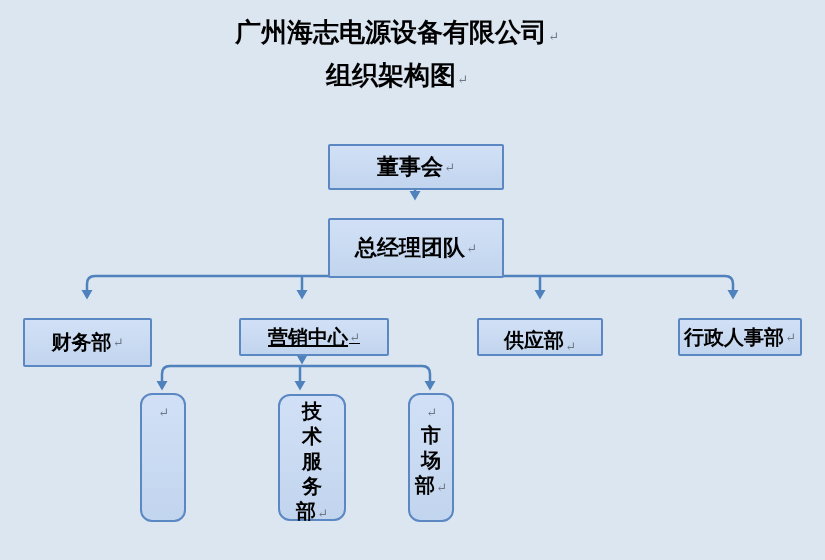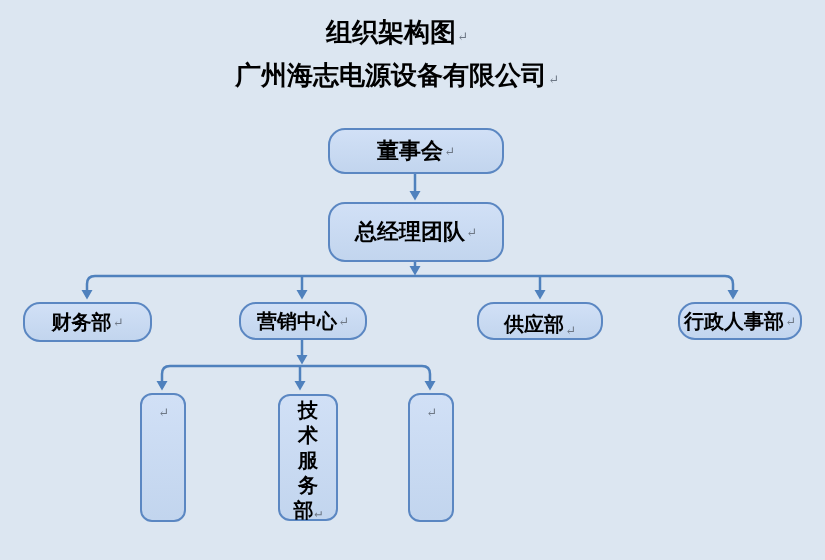--- a/index.html
+++ b/index.html
@@ -17,34 +17,34 @@
     text-align:center;font-size:26px;font-weight:bold;line-height:38px;
   }
   .node{
     position:absolute;box-sizing:border-box;
     background:linear-gradient(#d1e0f6,#c2d5ee);
     border:2.5px solid #5b87c2;
     font-weight:bold;
   }
   .hnode{
     display:flex;align-items:center;justify-content:center;
-    border-radius:17px;white-space:nowrap;
+    border-radius:2px;white-space:nowrap;margin-top:16px;
   }
   #n-board    {left:328px;top:128px;width:176px;height:46px;font-size:22px;}
   #n-gm       {left:328px;top:202px;width:176px;height:60px;font-size:22px;}
-  #n-finance  {left:23px; top:302px;width:129px;height:40px;font-size:20px;}
-  #n-marketing{left:239px;top:302px;width:128px;height:38px;font-size:20px;}
+  #n-finance  {left:23px; top:302px;width:129px;height:49px;font-size:20px;}
+  #n-marketing{left:239px;top:302px;width:150px;height:38px;font-size:20px;text-decoration:underline;}
   #n-supply   {left:477px;top:302px;width:126px;height:38px;font-size:20px;align-items:flex-end;}
   #n-adminhr  {left:678px;top:302px;width:124px;height:38px;font-size:20px;text-align:center;}
   .vnode{
     border-radius:12px;font-size:20px;line-height:25px;
     text-align:center;padding-top:3px;
   }
   #n-business{left:140px;top:393px;width:46px;height:129px;}
-  #n-tech    {left:278px;top:394px;width:60px;height:127px;font-family:Liberation Mono, monospace;}
+  #n-tech    {left:278px;top:394px;width:68px;height:127px;}
   #n-market  {left:408px;top:393px;width:46px;height:129px;}
   .vtext{display:block;width:34px;margin:0 auto;word-break:break-all;}
   .blank-line{height:25px;line-height:25px;}
   .pmark{
     font-size:13px;font-weight:normal;color:#6e7886;
     margin-left:1px;
   }
 </style>
 </head>
 <body>
@@ -70,22 +70,22 @@
       <path d="M-5.5,0 L5.5,0 L0,9.5 Z" transform="translate(540,290)"></path>
       <path d="M-5.5,0 L5.5,0 L0,9.5 Z" transform="translate(733,290)"></path>
       <path d="M-5.5,0 L5.5,0 L0,9.5 Z" transform="translate(302,355)"></path>
       <path d="M-5.5,0 L5.5,0 L0,9.5 Z" transform="translate(162,381)"></path>
       <path d="M-5.5,0 L5.5,0 L0,9.5 Z" transform="translate(300,381)"></path>
       <path d="M-5.5,0 L5.5,0 L0,9.5 Z" transform="translate(430,381)"></path>
     </g>
   </svg>
 
   <div class="title">
+    <div><span>广州海志电源设备有限公司</span><span class="pmark">↵</span></div>
     <div><span>组织架构图</span><span class="pmark">↵</span></div>
-    <div><span>广州海志电源设备有限公司</span><span class="pmark">↵</span></div>
   </div>
 
   <div class="node hnode" id="n-board">
     <span>董事会</span>
       <span class="pmark">↵</span>
   </div>
 
   <div class="node hnode" id="n-gm">
     <span>总经理团队</span>
       <span class="pmark">↵</span>
@@ -114,15 +114,16 @@
   <div class="node vnode" id="n-business">
     <div class="blank-line"><span class="pmark">↵</span></div>
   </div>
 
   <div class="node vnode" id="n-tech">
     <span class="vtext"><span>技术服务部</span><span class="pmark">↵</span></span>
   </div>
 
   <div class="node vnode" id="n-market">
     <div class="blank-line"><span class="pmark">↵</span></div>
+    <span class="vtext"><span>市场部</span><span class="pmark">↵</span></span>
   </div>
 
 </div>
 
 </body></html>

